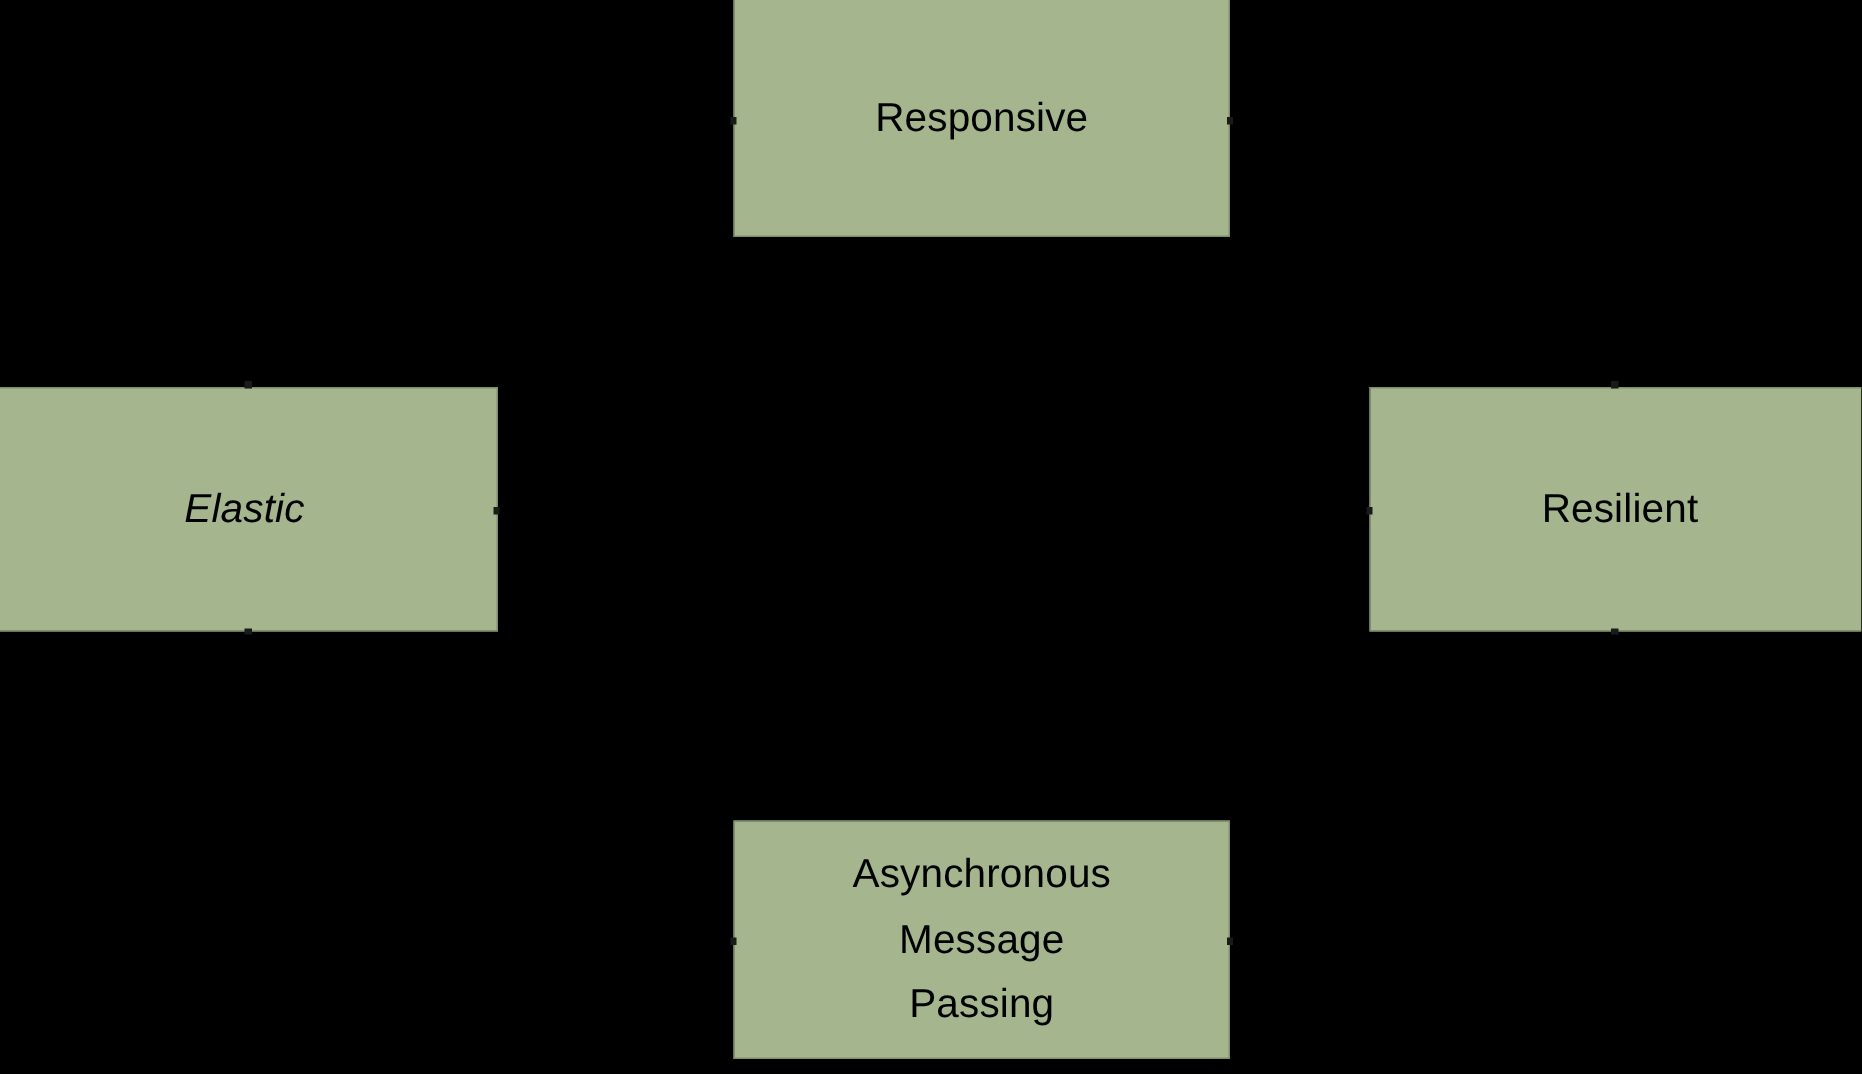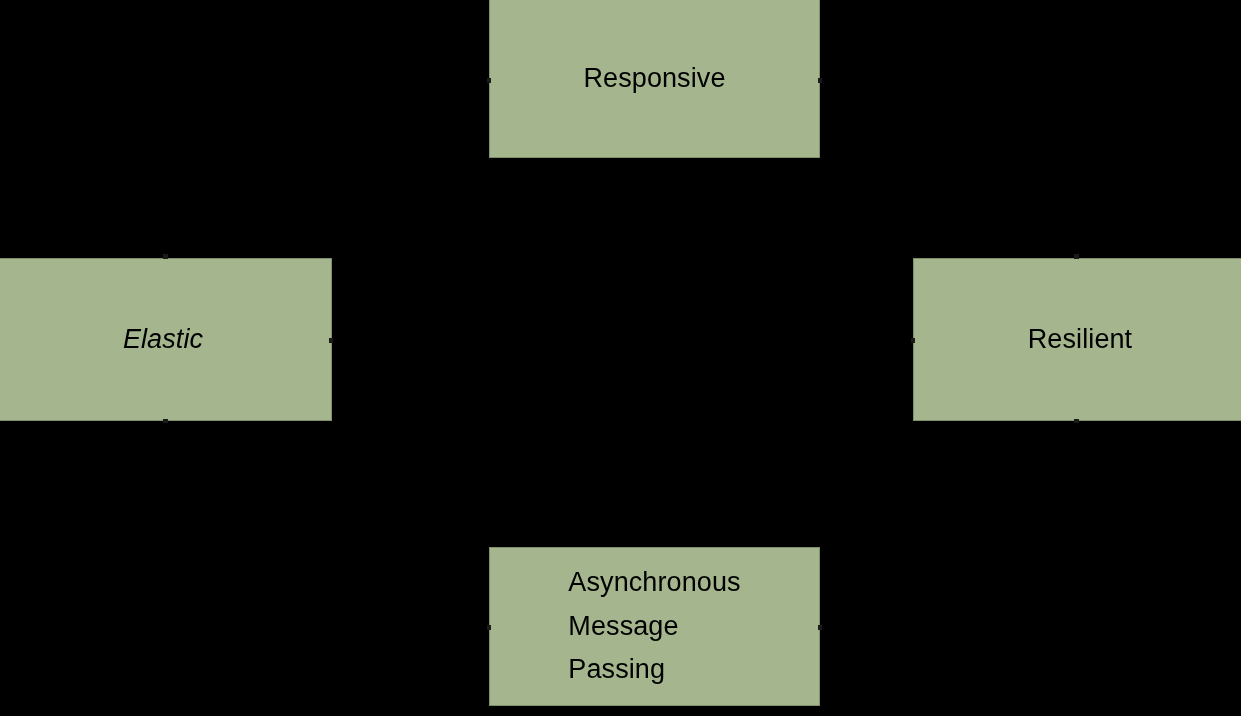--- a/index.html
+++ b/index.html
@@ -35,21 +35,21 @@
     border: 1px solid #7f8f6b;
     display: flex;
     align-items: center;
     justify-content: center;
     z-index: 2;
   }
   .node-label {
     color: #000000;
     font-size: 27px;
     line-height: 1.62;
-    text-align: left;
+    text-align: center;
     font-weight: 400;
     letter-spacing: 0.1px;
     white-space: pre-line;
     padding: 0 6px;
   }
   #node-responsive {
     left: 489px;
     top: -42px;
     width: 331px;
     height: 200px;

